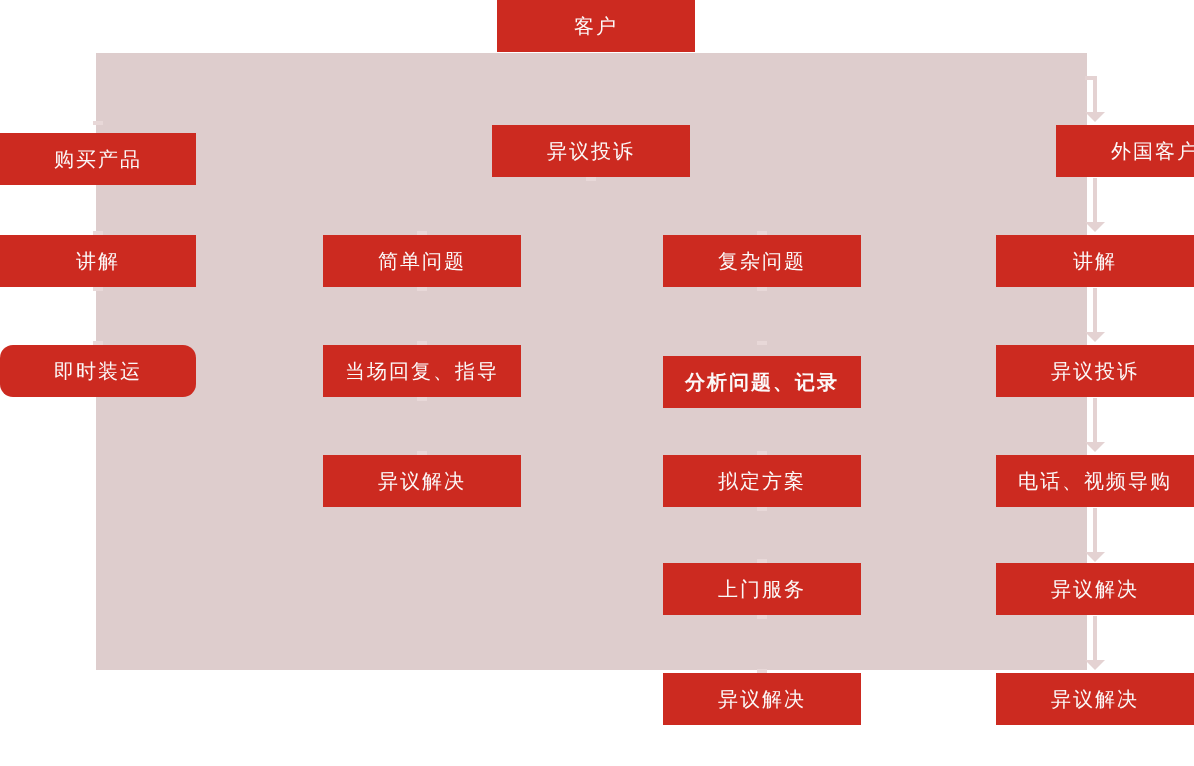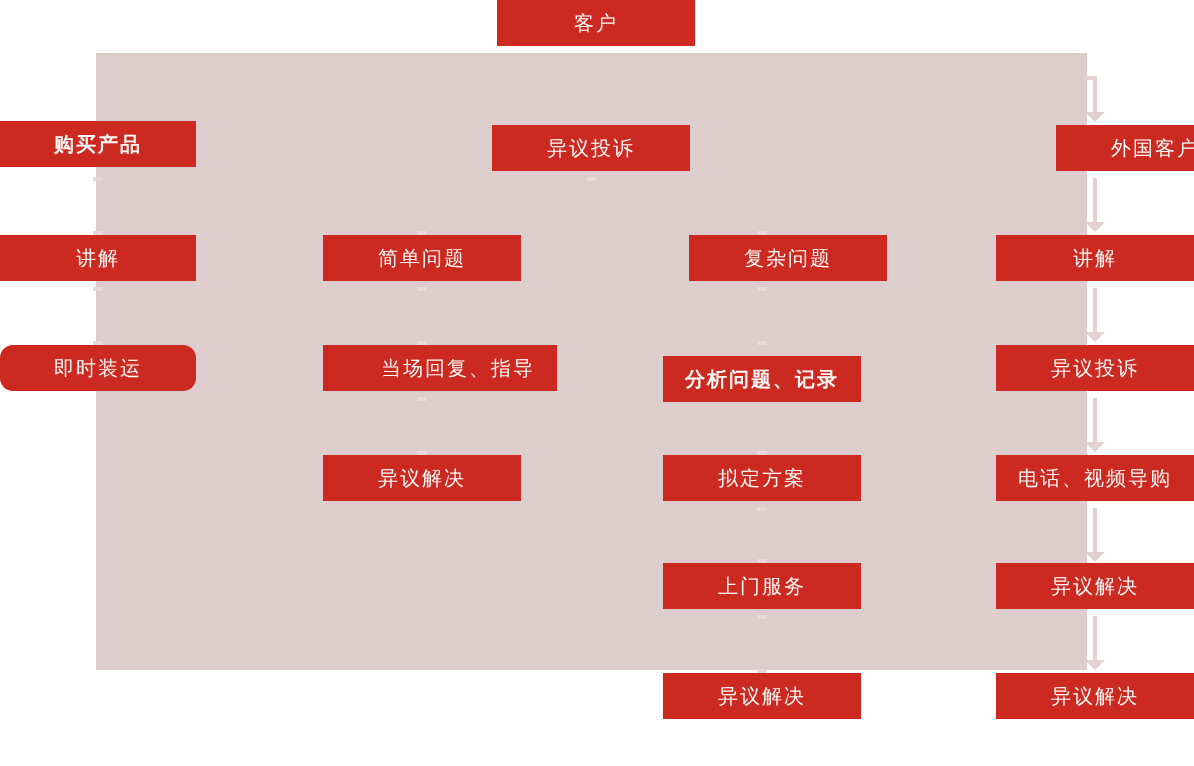--- a/index.html
+++ b/index.html
@@ -8,21 +8,21 @@
     width:1194px;height:766px;
     background:#ffffff;
     overflow:hidden;
     font-family:"Liberation Sans","DejaVu Sans",sans-serif;
   }
   .panel{
     position:absolute;left:96px;top:53px;width:991px;height:617px;
     background:#DECDCD;
   }
   .node{
-    position:absolute;width:198px;height:46px;
+    position:absolute;width:198px;height:52px;
     background:#CC2A20;color:#FBF8F8;
     display:flex;align-items:center;justify-content:center;
     font-size:20px;letter-spacing:2px;white-space:nowrap;
   }
   .w196{width:196px;}
   .stub{position:absolute;width:10px;height:4px;background:#E8D8D8;}
   .aline{position:absolute;width:4px;background:#E4D2D2;}
   .ahoriz{position:absolute;height:4px;background:#E4D2D2;}
   .ahead{
     position:absolute;width:0;height:0;
@@ -75,29 +75,29 @@
 <div class="aline" style="left:1093px;top:508px;height:44px;"></div>
 <div class="ahead" style="left:1085px;top:552px;"></div>
 
 <div class="aline" style="left:1093px;top:616px;height:44px;"></div>
 <div class="ahead" style="left:1085px;top:660px;"></div>
 
 <div class="node" style="left:497px;top:0px;">客户</div>
 
 <div class="node" style="left:492px;top:125px;">异议投诉</div>
 
-<div class="node w196" style="left:0px;top:121px;font-weight:bold;">购买产品</div>
+<div class="node w196" style="left:0px;top:133px;">购买产品</div>
 <div class="node w196" style="left:0px;top:235px;">讲解</div>
 <div class="node w196" style="left:0px;top:345px;border-radius:13px;">即时装运</div>
 
 <div class="node" style="left:323px;top:235px;text-align:right;">简单问题</div>
-<div class="node" style="left:323px;top:345px;padding-left:36px;">当场回复、指导</div>
+<div class="node" style="left:323px;top:345px;">当场回复、指导</div>
 <div class="node" style="left:323px;top:455px;">异议解决</div>
 
-<div class="node" style="left:689px;top:235px;">复杂问题</div>
+<div class="node" style="left:663px;top:235px;">复杂问题</div>
 <div class="node" style="left:663px;top:356px;font-weight:bold;">分析问题、记录</div>
 <div class="node" style="left:663px;top:455px;">拟定方案</div>
 <div class="node" style="left:663px;top:563px;">上门服务</div>
 <div class="node" style="left:663px;top:673px;">异议解决</div>
 
 <div class="node" style="left:1056px;top:125px;">外国客户</div>
 <div class="node" style="left:996px;top:235px;">讲解</div>
 <div class="node" style="left:996px;top:345px;">异议投诉</div>
 <div class="node" style="left:996px;top:455px;">电话、视频导购</div>
 <div class="node" style="left:996px;top:563px;">异议解决</div>

